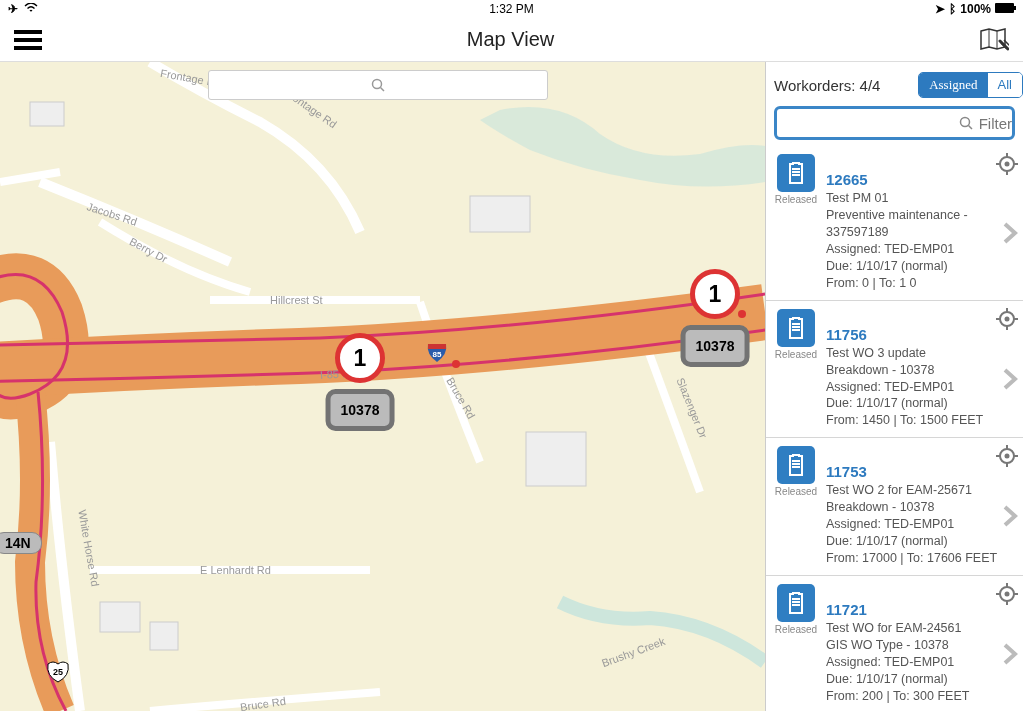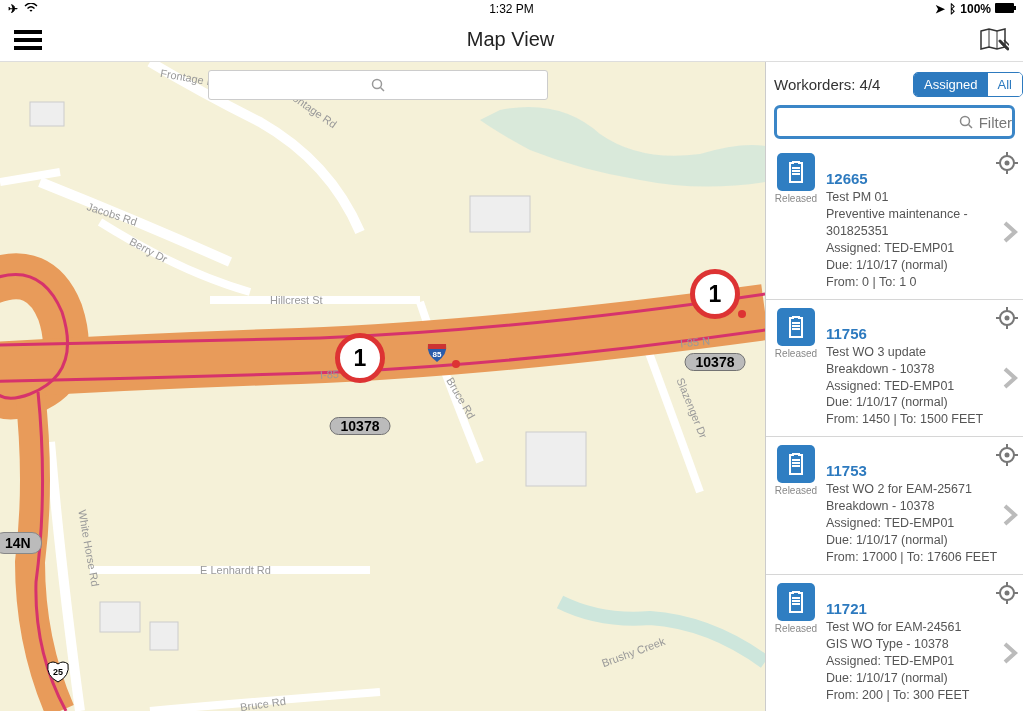--- a/index.html
+++ b/index.html
@@ -26,28 +26,28 @@
 
 .map-bg { position: absolute; inset: 0; }
 .road-label { position: absolute; font-size: 11px; color: #999; background: transparent; transform-origin: center; white-space: nowrap; }
 
 
 .map-search { position: absolute; top: 8px; left: 208px; width: 340px; height: 30px; background: #fff; border: 1px solid #ccc; border-radius: 3px; display: flex; align-items: center; justify-content: center; color: #999; }
 
 
 .pin { position: absolute; width: 50px; height: 56px; }
 .pin-circle { width: 50px; height: 50px; border: 5px solid #d33; border-radius: 50%; background: #fff; display: flex; align-items: center; justify-content: center; font-size: 23px; font-weight: 700; }
-.pin-label { position: absolute; top: 56px; left: 50%; transform: translateX(-50%); background: #bbb; border: 1px solid #737373; border-radius: 10px; padding: 0 10px; font-size: 14px; font-weight: 700; color: #000; margin-top: 28px; }
+.pin-label { position: absolute; top: 56px; left: 50%; transform: translateX(-50%); background: #bbb; border: 5px solid #737373; border-radius: 10px; padding: 8px 10px; font-size: 14px; font-weight: 700; color: #000; }
 
 
 .panel-header { display: flex; align-items: center; padding: 10px 0 8px 8px; gap: 14px;}
 .panel-header .count { font-size: 15px; color: #333; flex: 1; white-space: nowrap;}
 .seg { display: flex; border: 1px solid #2d7abf; border-radius: 5px; overflow: hidden; font-size: 13px; }
 .seg div { padding: 4px 10px; background: #fff; color: #2d7abf; cursor: pointer; }
-.seg div.active { background: #2d7abf; color: #fff; }
+.seg div.active { background: #2d7abf; color: #fff; font-family: Liberation Serif, serif; }
 
 .filter-box { margin: 0 8px 6px 8px; border: 3px solid #3b86c7; border-radius: 6px; height: 34px; display: flex; align-items: center; justify-content: flex-end; color: #777; font-size: 15px; gap:6px;}
 .filter-box svg { width: 14px; height: 14px; }
 
 
 .wo-list { flex: 1; overflow-y: auto; }
 .wo-item { display: flex; border-bottom: 1px solid #d6d6d6; padding: 8px 4px 8px 6px; position: relative; }
 .wo-status { width: 48px; display: flex; flex-direction: column; align-items: center; margin-right: 6px; }
 .wo-status-icon { width: 38px; height: 38px; background: #2f7ec2; border-radius: 5px; display: flex; align-items: center; justify-content: center; }
 .wo-status-icon svg { width: 24px; height: 24px; fill: #fff; }
@@ -212,21 +212,21 @@
             <div class="wo-status-icon">
               <svg viewBox="0 0 24 24">
                 <path d="M6 3h3V2h6v1h3v19H6z M8 8h8M8 11h8M8 14h8" stroke="#fff" stroke-width="2" fill="none"></path>
               </svg>
             </div>
             <div class="wo-status-label">Released</div>
           </div>
           <div class="wo-body">
             <div class="wo-id">12665</div>
             <div>Test PM 01</div>
-            <div>Preventive maintenance - 301825351</div>
+            <div>Preventive maintenance - 337597189</div>
             <div>Assigned: TED-EMP01</div>
             <div>Due: 1/10/17 (normal)</div>
             <div>From: 0 | To: 1 0</div>
           </div>
           <div class="wo-locate"><svg viewBox="0 0 24 24">
               <circle cx="12" cy="12" r="7" stroke="#777" stroke-width="2" fill="none"></circle>
               <circle cx="12" cy="12" r="2.5" fill="#777"></circle>
               <line x1="12" y1="1" x2="12" y2="5" stroke="#777" stroke-width="2"></line>
               <line x1="12" y1="19" x2="12" y2="23" stroke="#777" stroke-width="2"></line>
               <line x1="1" y1="12" x2="5" y2="12" stroke="#777" stroke-width="2"></line>

